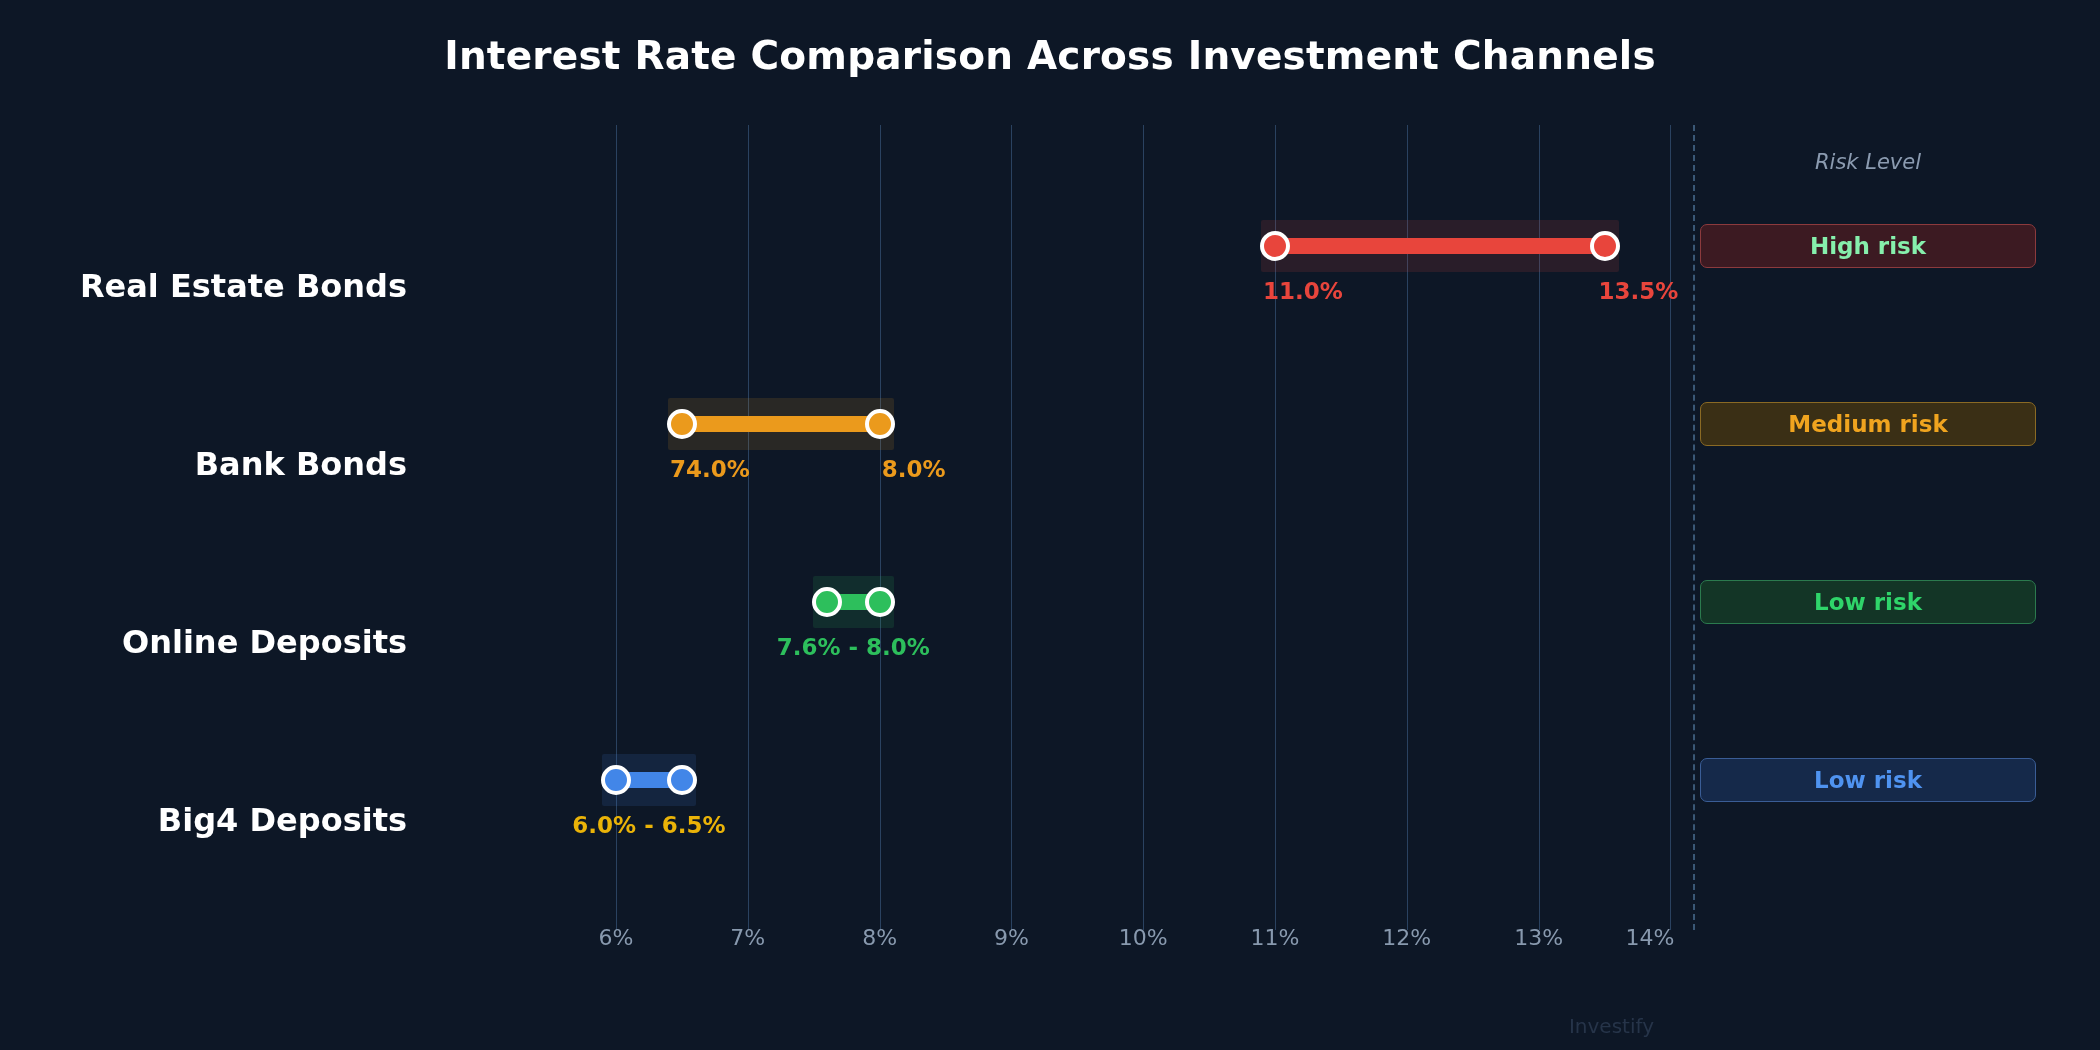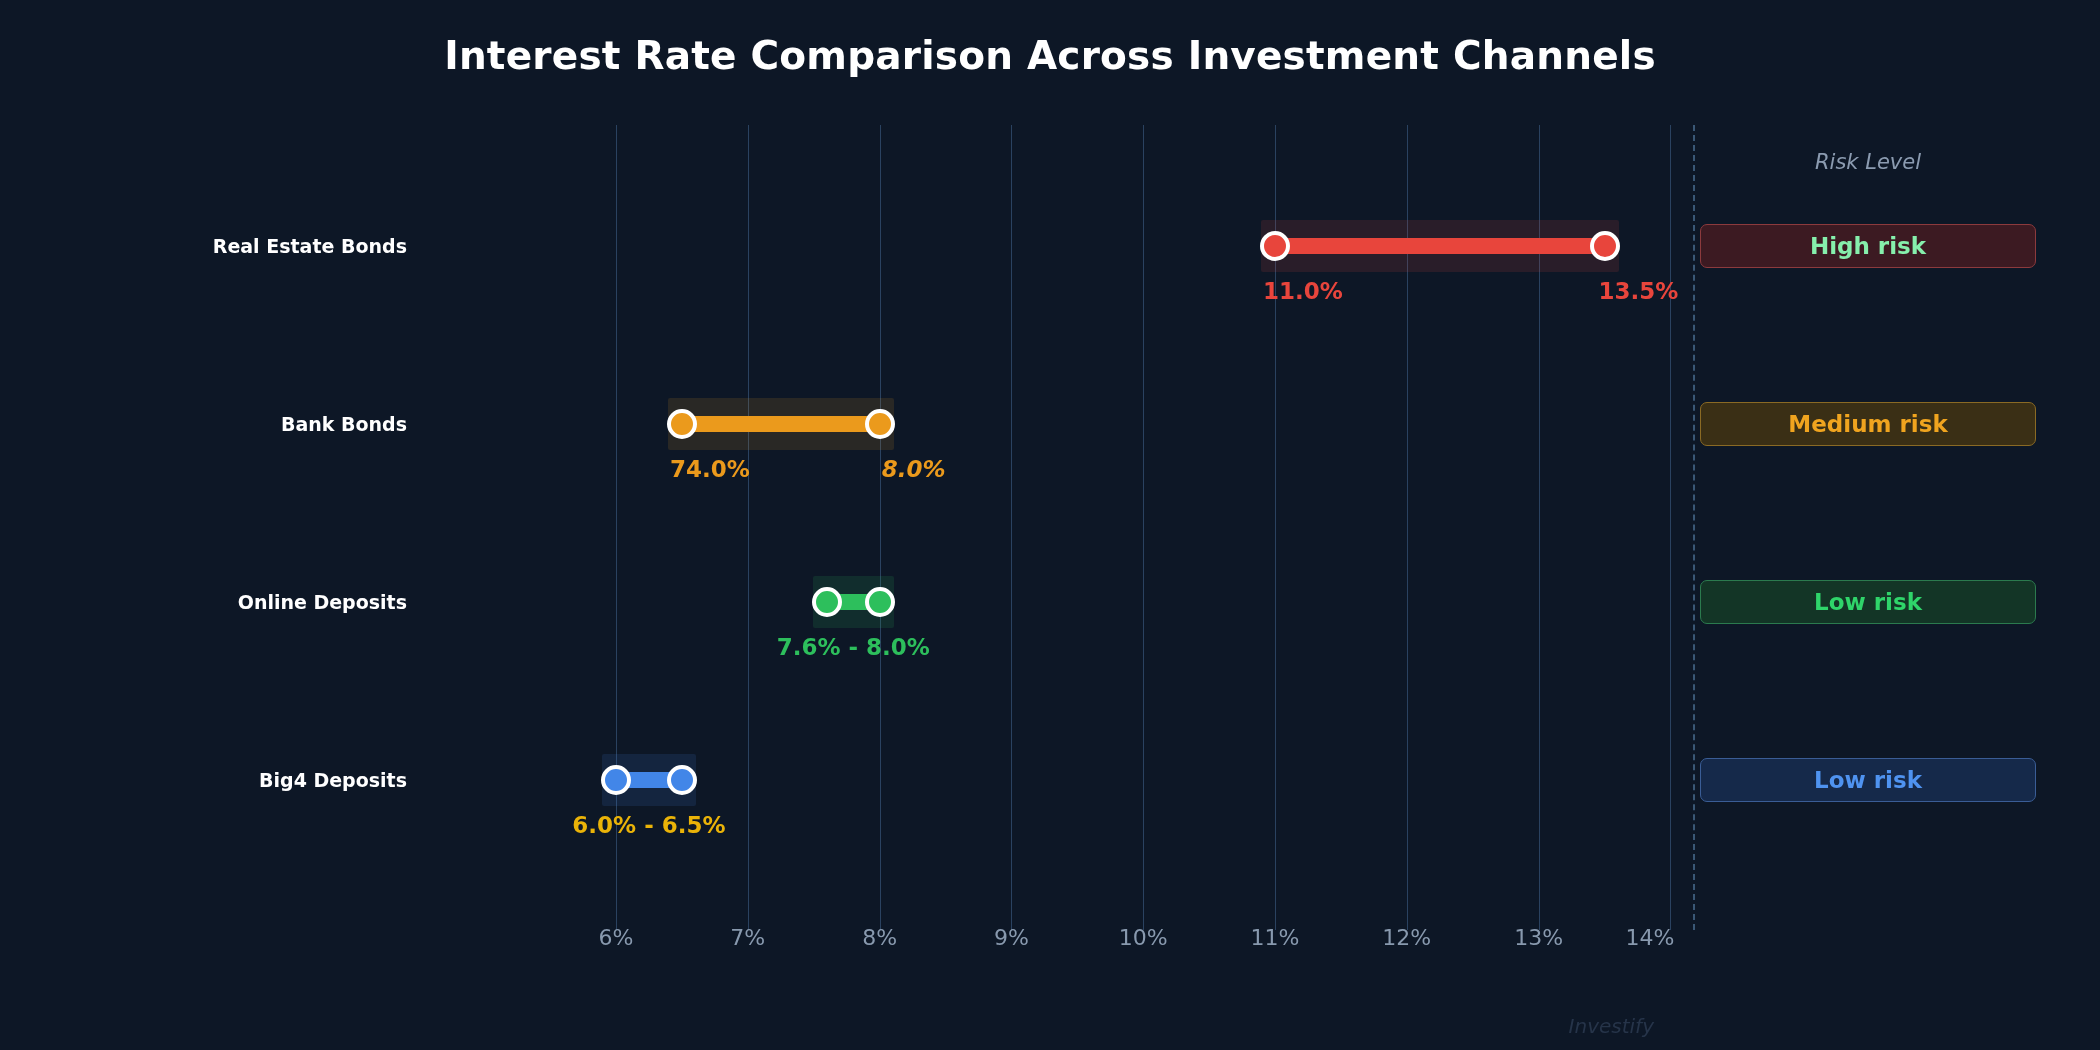--- a/index.html
+++ b/index.html
@@ -62,24 +62,25 @@
   .row {
     position: absolute;
     left: 0;
     width: 2100px;
     height: 0;
   }
   .cat-label {
     position: absolute;
     right: 1693px;   
     transform: translateY(-50%);
-    font-size: 19px;
+    font-size: 32px;
     font-weight: bold;
     color: #ffffff;
     white-space: nowrap;
+    margin-top: 40px;
   }
   .band {
     position: absolute;
     transform: translateY(-50%);
     height: 52px;
     border-radius: 2px;
   }
   .connector {
     position: absolute;
     transform: translateY(-50%);
@@ -146,21 +147,20 @@
     top: 972px;
     text-align: center;
     font-size: 24px;
     color: #8899ae;
   }
   #watermark {
     position: absolute;
     right: 22px;
     bottom: 12px;
     font-size: 20px;
-    font-style: italic;
     color: #263449;
   }
 </style>
 </head>
 <body>
 
 <div id="chart-root">
 
   <div id="chart-title">Interest Rate Comparison Across Investment Channels</div>
 
@@ -192,21 +192,21 @@
         <div class="val-label" style="left: 1638.5px; top: 32px; color: rgb(232, 69, 60);">13.5%</div>
         <div class="risk-badge" style="background: rgb(60, 26, 34); border-color: rgb(140, 58, 61); color: #86efac;">High risk</div>
       </div>
       <div class="row" style="top: 424px;">
         <div class="cat-label">Bank Bonds</div>
         <div class="band" style="left: 667.9px; width: 225.7px; background: rgba(235, 154, 28, 0.13);"></div>
         <div class="connector" style="left: 681.9px; width: 197.7px; background: rgb(235, 154, 28);"></div>
         <div class="dot" style="left: 681.9px; background: rgb(235, 154, 28);"></div>
         <div class="dot" style="left: 879.6px; background: rgb(235, 154, 28);"></div>
         <div class="val-label" style="left: 709.9px; top: 32px; color: rgb(235, 154, 28);">74.0%</div>
-        <div class="val-label" style="left: 913.6px; top: 32px; color: rgb(235, 154, 28); font-style: italic;">8.0%</div>
+        <div class="val-label" style="left: 913.6px; top: 32px; color: rgb(235, 154, 28);">8.0%</div>
         <div class="risk-badge" style="background: rgb(58, 47, 21); border-color: rgb(138, 106, 36); color: rgb(240, 164, 31);">Medium risk</div>
       </div>
       <div class="row" style="top: 602px;">
         <div class="cat-label">Online Deposits</div>
         <div class="band" style="left: 812.88px; width: 80.72px; background: rgba(45, 191, 92, 0.13);"></div>
         <div class="connector" style="left: 826.88px; width: 52.72px; background: rgb(45, 191, 92);"></div>
         <div class="dot" style="left: 826.88px; background: rgb(45, 191, 92);"></div>
         <div class="dot" style="left: 879.6px; background: rgb(45, 191, 92);"></div>
         <div class="val-label" style="left: 853.24px; top: 32px; color: rgb(45, 191, 92);">7.6% - 8.0%</div>
         <div class="risk-badge" style="background: rgb(19, 53, 38); border-color: rgb(43, 122, 78); color: rgb(47, 212, 106);">Low risk</div>

